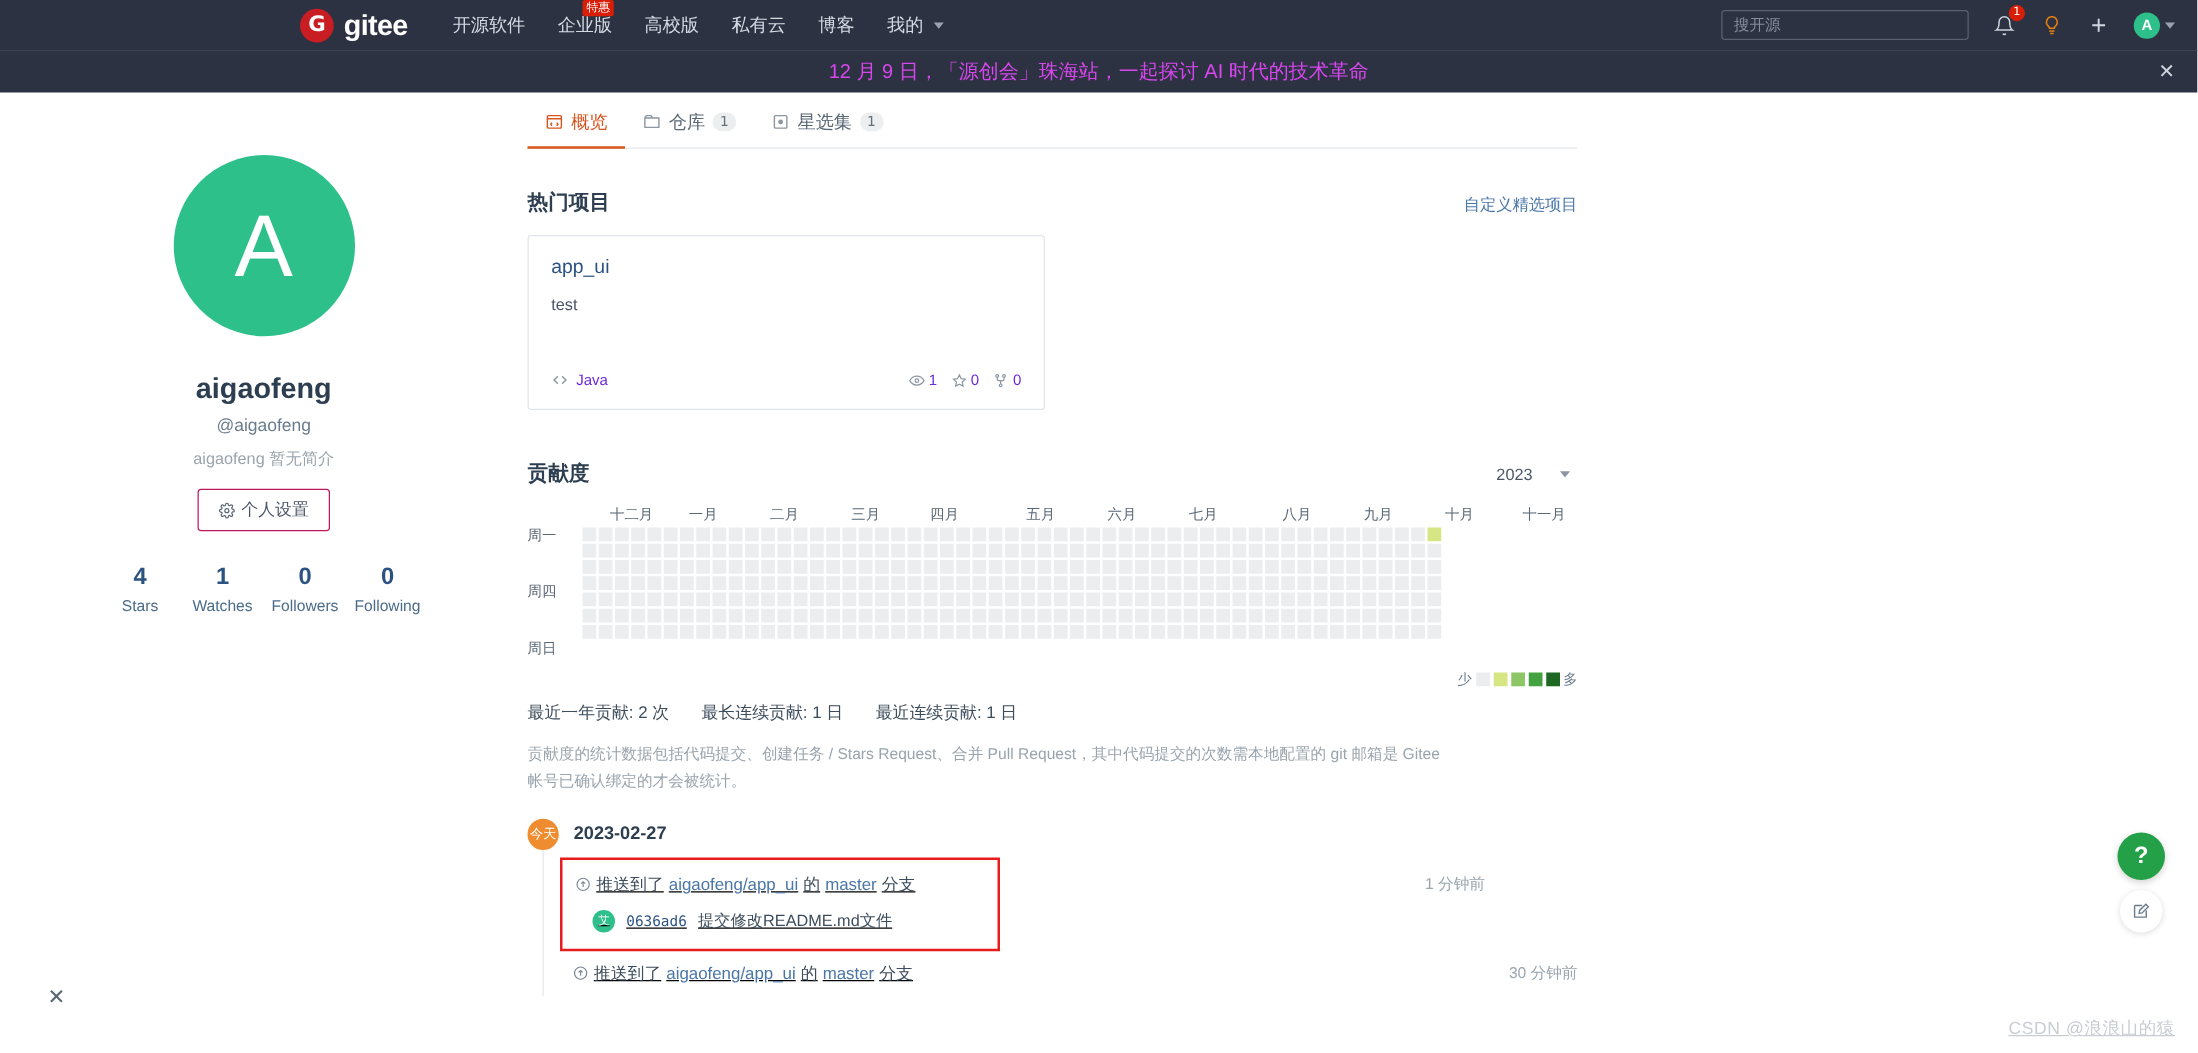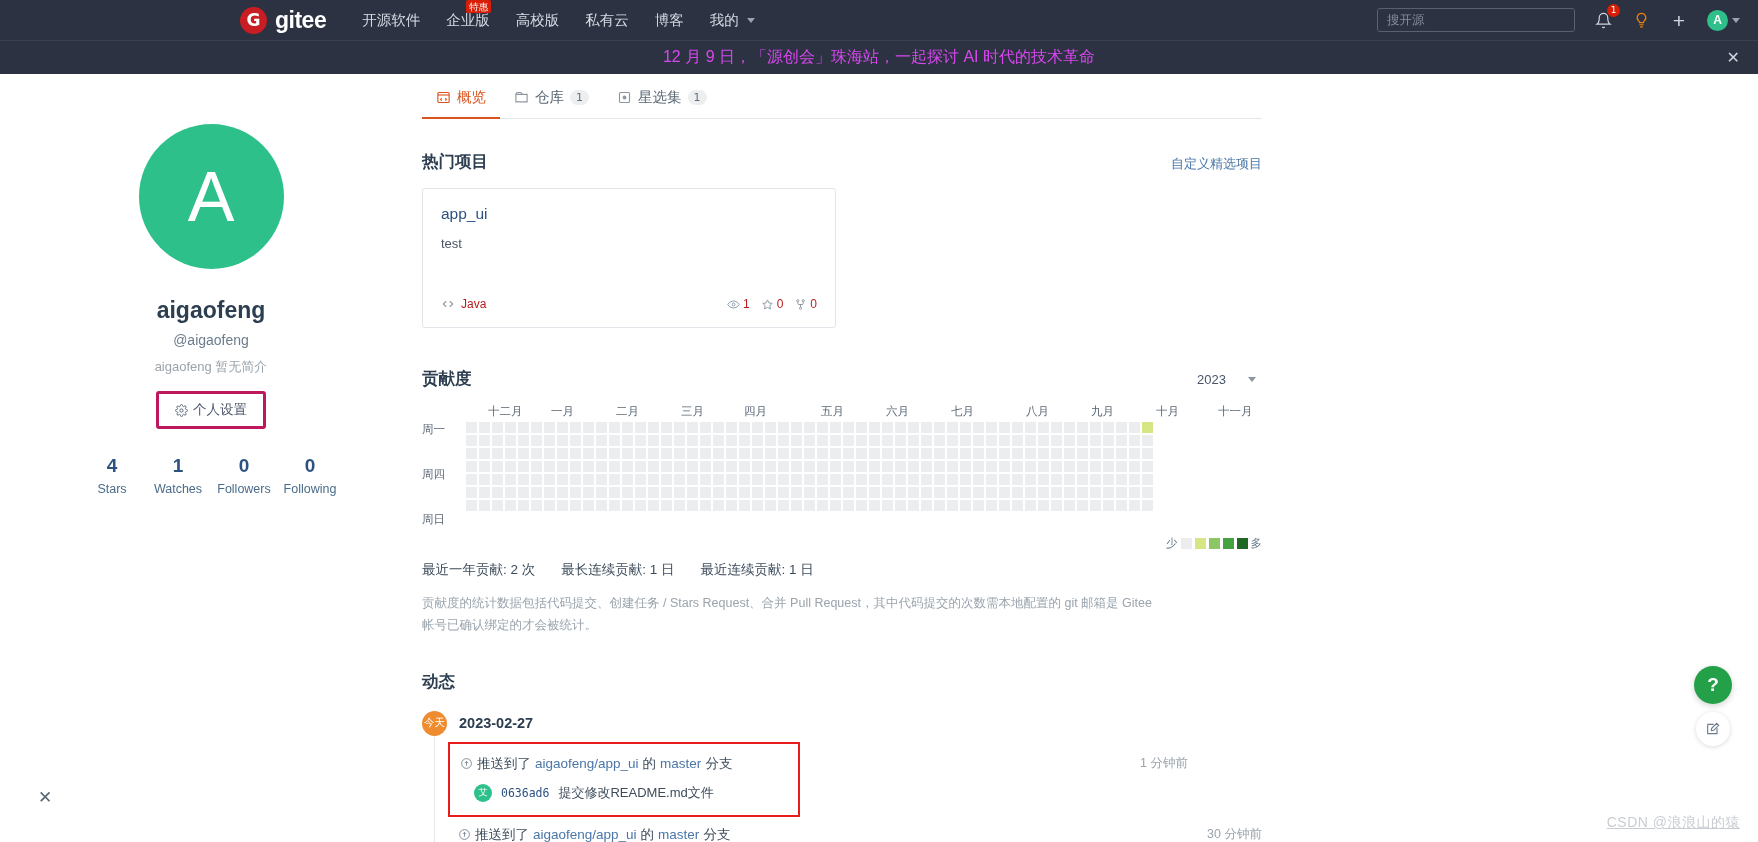--- a/index.html
+++ b/index.html
@@ -112,21 +112,21 @@
     background: #2ec08b; color: #fff;
     display: flex; align-items: center; justify-content: center;
     font-size: 70px; font-weight: 300;
     font-family: "Liberation Sans", sans-serif;
   }
   .username { margin-top: 28px; font-size: 23px; font-weight: bold; color: #2c3e50; }
   .handle { margin-top: 8px; font-size: 14px; color: #6b7c8d; }
   .bio { margin-top: 10px; font-size: 13px; color: #9aa4ad; }
   .settings-btn {
     margin-top: 15px;
-    border: 3px solid #be185d; border-radius: 3px;
+    border: 1px solid #be185d; border-radius: 3px;
     background: #fff; color: #4a5568;
     font-size: 13.5px; padding: 7px 16px;
     display: flex; align-items: center; gap: 5px; cursor: pointer;
     font-family: "Liberation Sans", sans-serif;
   }
   .stats { margin-top: 26px; display: flex; gap: 0; }
   .stat { width: 66px; text-align: center; cursor: pointer; }
   .stat-num { font-size: 19px; font-weight: bold; color: #2c5282; }
   .stat-label { margin-top: 5px; font-size: 12.5px; color: #4a6b8a; }
 
@@ -163,21 +163,21 @@
   .repo-card {
     margin-top: 15px; width: 414px; height: 140px;
     border: 1px solid #e1e5e9; border-radius: 3px;
     padding: 16px 18px; display: flex; flex-direction: column;
     background: #fff;
   }
   .repo-name { font-size: 15.5px; font-weight: normal; color: #2c5282; cursor: pointer; }
   .repo-desc { margin-top: 13px; font-size: 13px; color: #4a5568; }
   .repo-foot {
     margin-top: auto; display: flex; align-items: center;
-    justify-content: space-between; font-size: 12px; color: #b91c1c;
+    justify-content: space-between; font-size: 12px; color: #6d28d9;
   }
   .repo-lang { display: flex; align-items: center; gap: 6px; }
   .repo-metrics { display: flex; align-items: center; gap: 11px; }
   .metric { display: flex; align-items: center; gap: 3px; }
 
   
   .contrib-head {
     display: flex; align-items: center; justify-content: space-between;
     margin-top: 40px;
   }
@@ -225,21 +225,21 @@
   .timeline { margin-top: 18px; position: relative; padding-left: 0; }
   .tl-head { display: flex; align-items: center; gap: 12px; }
   .today-pill {
     width: 25px; height: 25px; border-radius: 50%;
     background: #f08c30; color: #fff; font-size: 10.5px;
     display: flex; align-items: center; justify-content: center;
     flex-shrink: 0; z-index: 2;
   }
   .tl-date { font-size: 14.5px; font-weight: bold; color: #2c3e50; }
   .tl-body { margin-left: 12px; border-left: 1px solid #e4e7ea; padding-left: 23px; padding-top: 6px; }
-  .event { padding: 9px 0; position: relative; }
+  .event { padding: 9px 0; position: relative; text-decoration: underline; }
   .event.highlight {
     border: 2px solid #e81c1c;
     padding: 11px 10px 13px 10px;
     margin-left: -10px; width: 352px;
   }
   .event-row {
     display: flex; align-items: center; font-size: 13.5px; color: #3d4c5c;
   }
   .event-text { display: flex; align-items: center; gap: 4px; }
   .event-link { color: #4a76a8; cursor: pointer; }
@@ -992,21 +992,20 @@
     </div>
 
     <div class="contrib-stats">
       <span>最近一年贡献: 2 次</span>
       <span>最长连续贡献: 1 日</span>
       <span>最近连续贡献: 1 日</span>
     </div>
 
     <div class="contrib-note">贡献度的统计数据包括代码提交、创建任务 / Stars Request、合并 Pull Request，其中代码提交的次数需本地配置的 git 邮箱是 Gitee 帐号已确认绑定的才会被统计。</div>
 
-    <div class="activity-title">动态</div>
 
     <div class="timeline">
       <div class="tl-head">
         <div class="today-pill">今天</div>
         <div class="tl-date">2023-02-27</div>
       </div>
 
       <div class="tl-body">
 
         <div class="event highlight">

